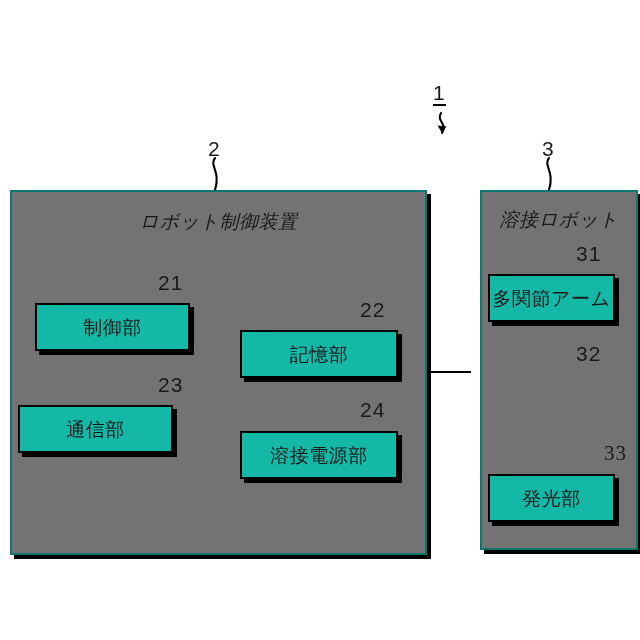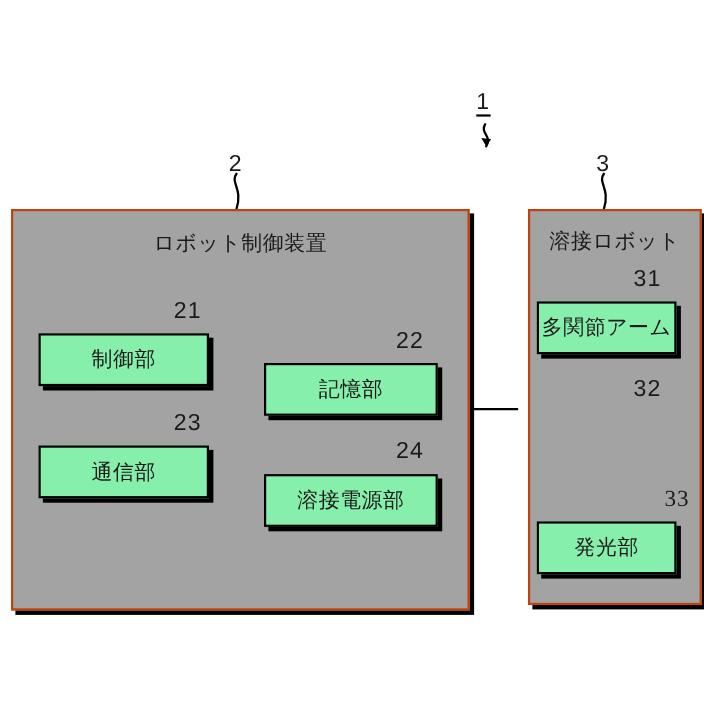--- a/index.html
+++ b/index.html
@@ -25,40 +25,41 @@
     left: 0;
     top: 0;
     width: 640px;
     height: 640px;
     pointer-events: none;
   }
   
   .container-box {
     position: absolute;
     box-sizing: border-box;
-    border: 2px solid #c2410c;
-    background: #a3a3a3;
+    border: 2px solid #0f766e;
+    background: #737373;
     box-shadow: 4px 4px 0 0 #000000;
+    font-style: italic;
   }
   .container-title {
     position: absolute;
     left: 0;
     right: 0;
     text-align: center;
     font-size: 19px;
     line-height: 1;
     letter-spacing: 0.5px;
     white-space: nowrap;
   }
   
   .unit-box {
     position: absolute;
     box-sizing: border-box;
     border: 2px solid #000000;
-    background: #86efac;
+    background: #14b8a6;
     box-shadow: 4px 4px 0 0 #000000;
     display: flex;
     align-items: center;
     justify-content: center;
   }
   .unit-label {
     font-size: 19px;
     line-height: 1;
     letter-spacing: 0.5px;
     white-space: nowrap;
@@ -130,21 +131,21 @@
   <div class="unit-box" style="left:35px; top:303px; width:155px; height:48px;">
     <span class="unit-label">制御部</span>
   </div>
 
   <div class="ref-num" style="left:360px; top:299px;">22</div>
   <div class="unit-box" style="left:240px; top:330px; width:158px; height:48px;">
     <span class="unit-label">記憶部</span>
   </div>
 
   <div class="ref-num" style="left:158px; top:374px;">23</div>
-  <div class="unit-box" style="left:35px; top:405px; width:155px; height:48px;">
+  <div class="unit-box" style="left:18px; top:405px; width:155px; height:48px;">
     <span class="unit-label">通信部</span>
   </div>
 
   <div class="ref-num" style="left:360px; top:399px;">24</div>
   <div class="unit-box" style="left:240px; top:431px; width:158px; height:48px;">
     <span class="unit-label">溶接電源部</span>
   </div>
 
   <div class="ref-num" style="left:542px; top:138px;">3</div>
 

